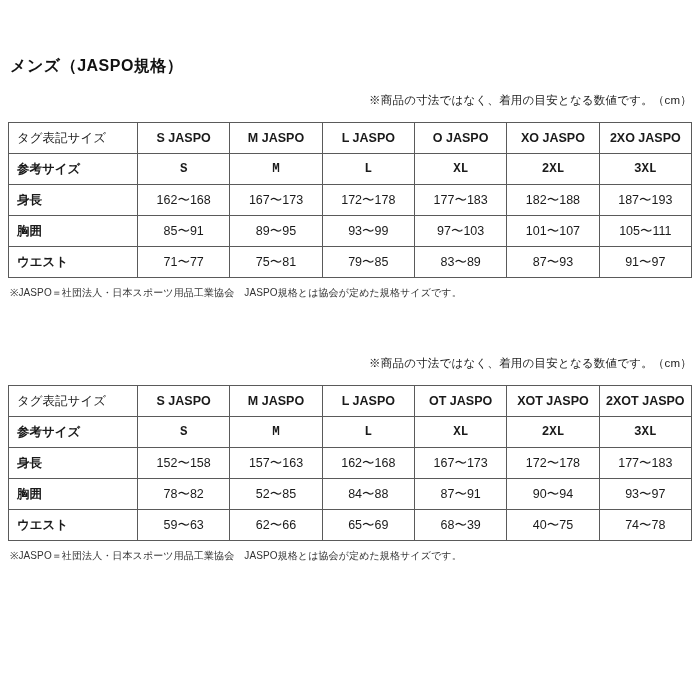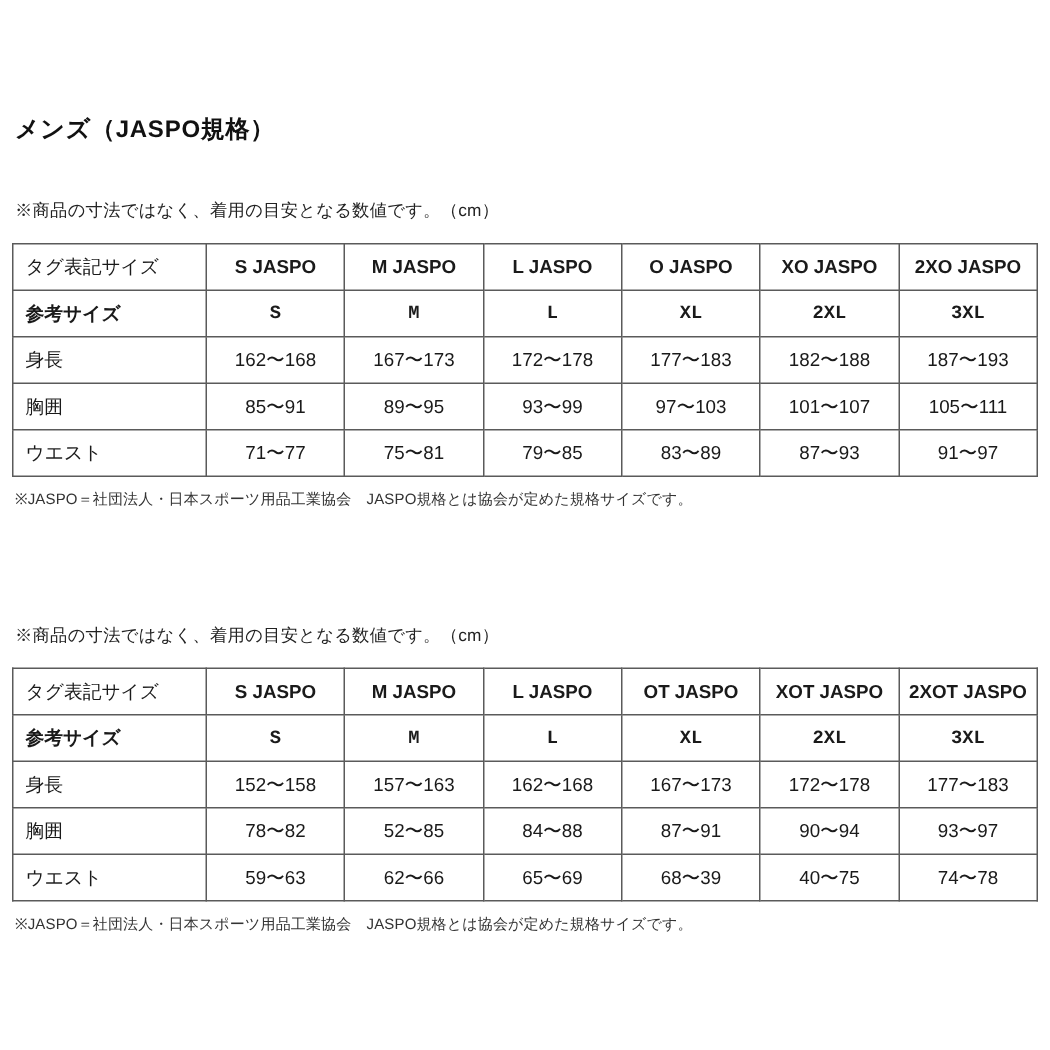--- a/index.html
+++ b/index.html
@@ -19,56 +19,57 @@
     height: 700px;
     box-sizing: border-box;
     padding: 0 8px;
     position: relative;
   }
   .section {
     width: 684px;
     margin: 0 auto;
   }
   .section-men {
-    padding-top: 76px;
+    padding-top: 56px;
   }
   .section-women {
     padding-top: 40px;
   }
   .section-title {
     font-size: 16px;
     font-weight: bold;
     letter-spacing: 0.5px;
     margin: 0 0 0 2px;
     color: #111111;
   }
   .section-note {
     font-size: 11.5px;
-    margin: 36px 0 14px 2px;
+    margin: 16px 0 14px 2px;
     color: #222222;
     letter-spacing: 0.2px;
+    text-align: right;
   }
   table.size-table {
     border-collapse: collapse;
     width: 684px;
     table-layout: fixed;
   }
   table.size-table td {
     border: 1px solid #5a5a5a;
     height: 30px;
     font-size: 12.5px;
     text-align: center;
     padding: 0 2px;
     color: #1a1a1a;
     white-space: nowrap;
   }
   table.size-table td.rowhead {
     text-align: left;
     padding-left: 8px;
-    font-weight: normal;
+    font-weight: bold;
     font-size: 12.5px;
     width: 118px;
   }
   table.size-table tr.header-row td {
     font-weight: normal;
   }
   table.size-table tr.subheader-row td {
     font-weight: bold;
     font-family: Liberation Mono, monospace;
   }

